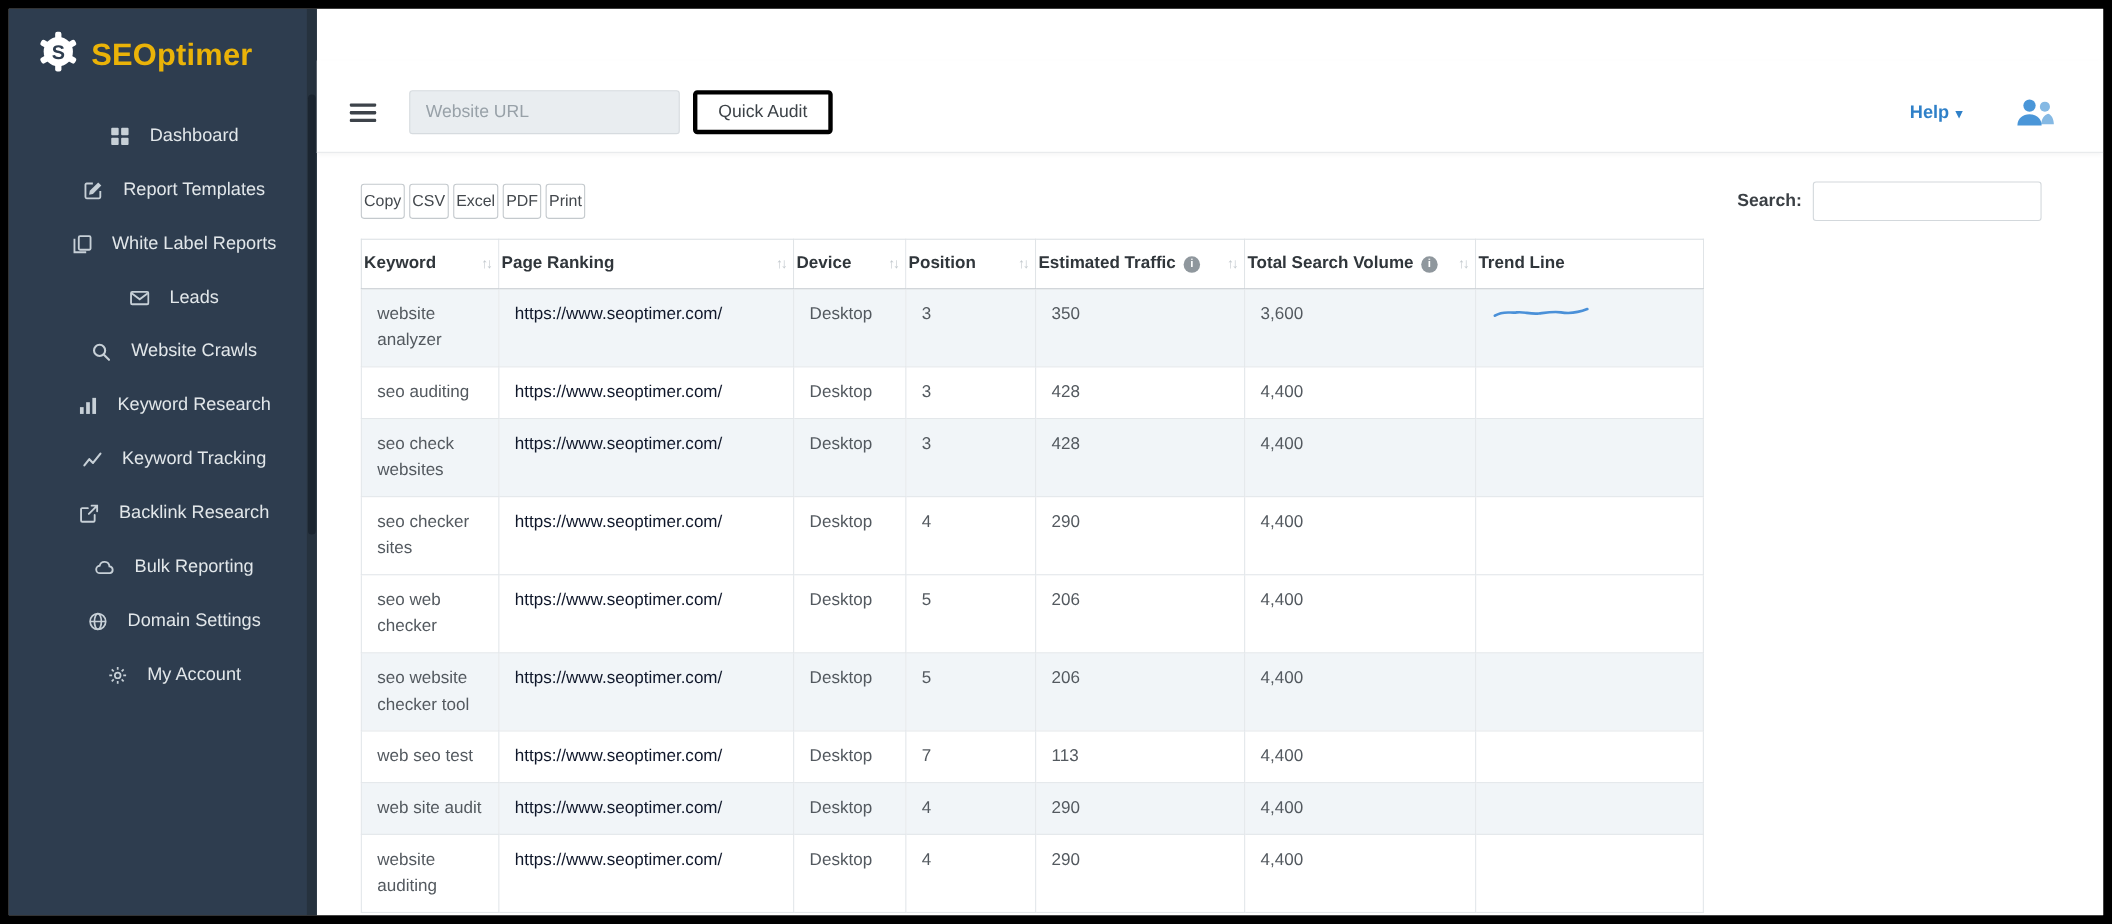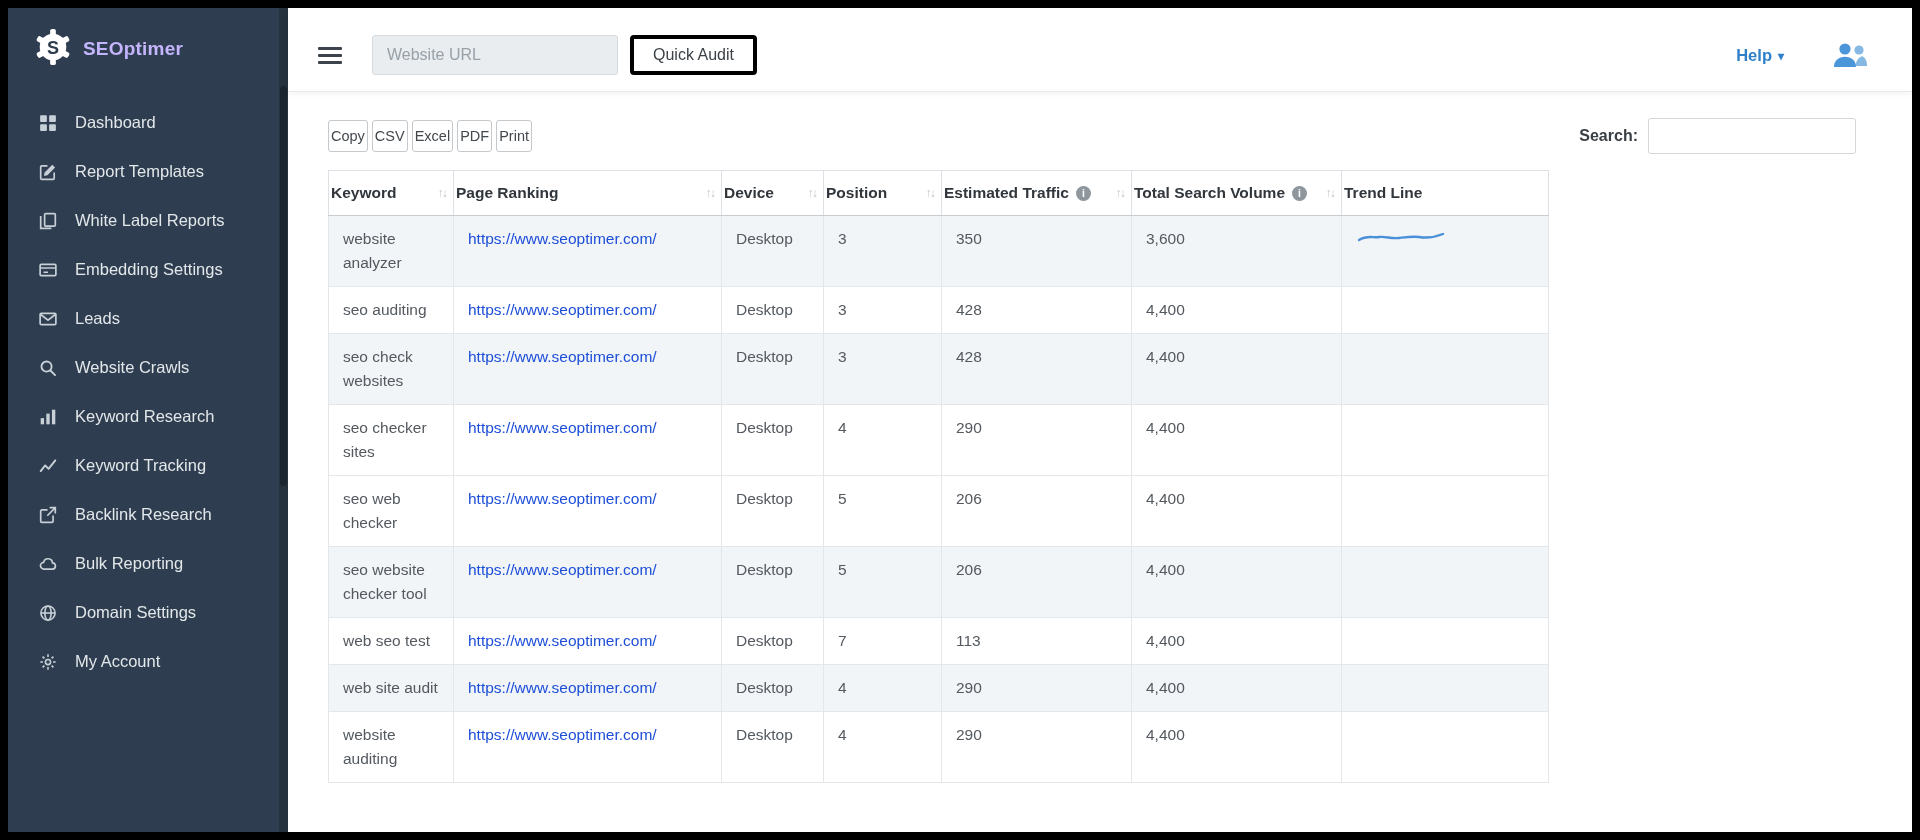--- a/index.html
+++ b/index.html
@@ -5,34 +5,34 @@
   * { box-sizing: border-box; margin: 0; padding: 0; }
   html, body { width: 1920px; height: 840px; overflow: hidden; }
   body { background: #000; font-family: "Liberation Sans", sans-serif; position: relative; }
 
   .frame { position: absolute; top: 8px; left: 8px; width: 1904px; height: 824px;
            background: #fff; display: flex; overflow: hidden; }
 
   
   .sidebar { width: 280px; flex-shrink: 0; background: #2e3d4f; position: relative; color: #e3e8ec; }
   .logo { display: flex; align-items: center; gap: 11px; padding: 20px 14px 24px 26px; }
-  .logo-text { font-size: 19px; font-weight: bold; color: #c4b5fd; letter-spacing: 0.2px; }
+  .logo-text { font-size: 28px; font-weight: bold; color: #eab308; letter-spacing: 0.2px; }
   .sb-nav { padding-top: 4px; }
   .sb-item { display: flex; align-items: center; gap: 17px; padding: 15px 10px 15px 30px;
-             font-size: 16.5px; color: #e2e7ea; cursor: pointer; }
+             font-size: 16.5px; color: #e2e7ea; cursor: pointer; justify-content: center; }
   .sb-icon { width: 20px; display: flex; justify-content: center; color: #c7d0d7; flex-shrink: 0; }
   .sb-scrollbar { position: absolute; top: 0; right: 0; width: 9px; height: 100%; background: #26323e; }
   .sb-thumb { position: absolute; top: 78px; left: 1px; width: 7px; height: 400px;
               background: #1b2530; border-radius: 4px; }
 
   
   .main { flex: 1; display: flex; flex-direction: column; min-width: 0; background: #fff; }
   .topbar { height: 84px; flex-shrink: 0; display: flex; align-items: center;
             padding: 11px 40px 0 26px; background: #fff; border-bottom: 1px solid #e7e9eb;
-            box-shadow: 0 2px 5px rgba(0,0,0,0.05); position: relative; z-index: 2; }
+            box-shadow: 0 2px 5px rgba(0,0,0,0.05); position: relative; z-index: 2; margin-top: 47px; }
   .hamburger { background: none; border: none; cursor: pointer; margin-right: 26px; padding: 4px; }
   .hamburger span { display: block; width: 24px; height: 3px; background: #3d434a;
                     margin: 4px 0; border-radius: 1px; }
   .url-input { width: 246px; height: 40px; background: #e9edf0; border: 1px solid #d6dbdf;
                border-radius: 3px; padding: 0 14px; font-size: 16px; color: #3a4045;
                font-family: "Liberation Sans", sans-serif; }
   .url-input::placeholder { color: #98a1a8; }
   .quick-audit { margin-left: 12px; height: 40px; padding: 0 19px; background: #fff;
                  border: 4px solid #000000; border-radius: 4px; font-size: 16px; color: #3c4247;
                  cursor: pointer; font-family: "Liberation Sans", sans-serif; }
@@ -62,21 +62,21 @@
        position: relative; background: #fff; white-space: nowrap; overflow: hidden; }
   .sort-icon { position: absolute; right: 7px; top: 50%; transform: translateY(-50%);
                color: #c3c9ce; font-size: 12.5px; letter-spacing: -2px; font-weight: normal; }
   .info-icon { display: inline-block; width: 15px; height: 15px; border-radius: 50%;
                background: #8f979d; color: #fff; font-size: 10.5px; font-weight: bold;
                line-height: 15px; text-align: center; margin-left: 7px; vertical-align: 1px;
                font-style: normal; cursor: pointer; }
   td { padding: 11px 14px; border: 1px solid #e3e7ea; vertical-align: top; line-height: 24px;
        color: #53595f; overflow: hidden; }
   tr.odd td { background: #f1f5f8; }
-  td.url-cell { color: #1d4ed8; }
+  td.url-cell { color: #0f172a; }
   .trend-wrap { display: inline-block; margin-top: 2px; }
 </style>
 </head>
 <body>
 
 <div class="frame">
 
   <aside class="sidebar">
     <div class="logo">
       <span>
@@ -117,29 +117,20 @@
           <span>Report Templates</span>
         </div>
         <div class="sb-item">
           <span class="sb-icon">
             <svg viewBox="0 0 16 16" width="18" height="18" fill="none" stroke="currentColor" stroke-width="1.5">
               <rect x="5" y="1.5" width="9.5" height="11" rx="1"></rect>
               <path d="M11 14.5H1.5v-11"></path>
             </svg>
           </span>
           <span>White Label Reports</span>
-        </div>
-        <div class="sb-item">
-          <span class="sb-icon">
-            <svg viewBox="0 0 16 16" width="18" height="18" fill="none" stroke="currentColor" stroke-width="1.5">
-              <rect x="1" y="3" width="14" height="10" rx="1"></rect>
-              <path d="M1 6.2h14M4 10h4"></path>
-            </svg>
-          </span>
-          <span>Embedding Settings</span>
         </div>
         <div class="sb-item">
           <span class="sb-icon">
             <svg viewBox="0 0 16 16" width="18" height="18" fill="none" stroke="currentColor" stroke-width="1.5">
               <rect x="1" y="3" width="14" height="10" rx="1"></rect>
               <path d="M1.5 4l6.5 5 6.5-5"></path>
             </svg>
           </span>
           <span>Leads</span>
         </div>

